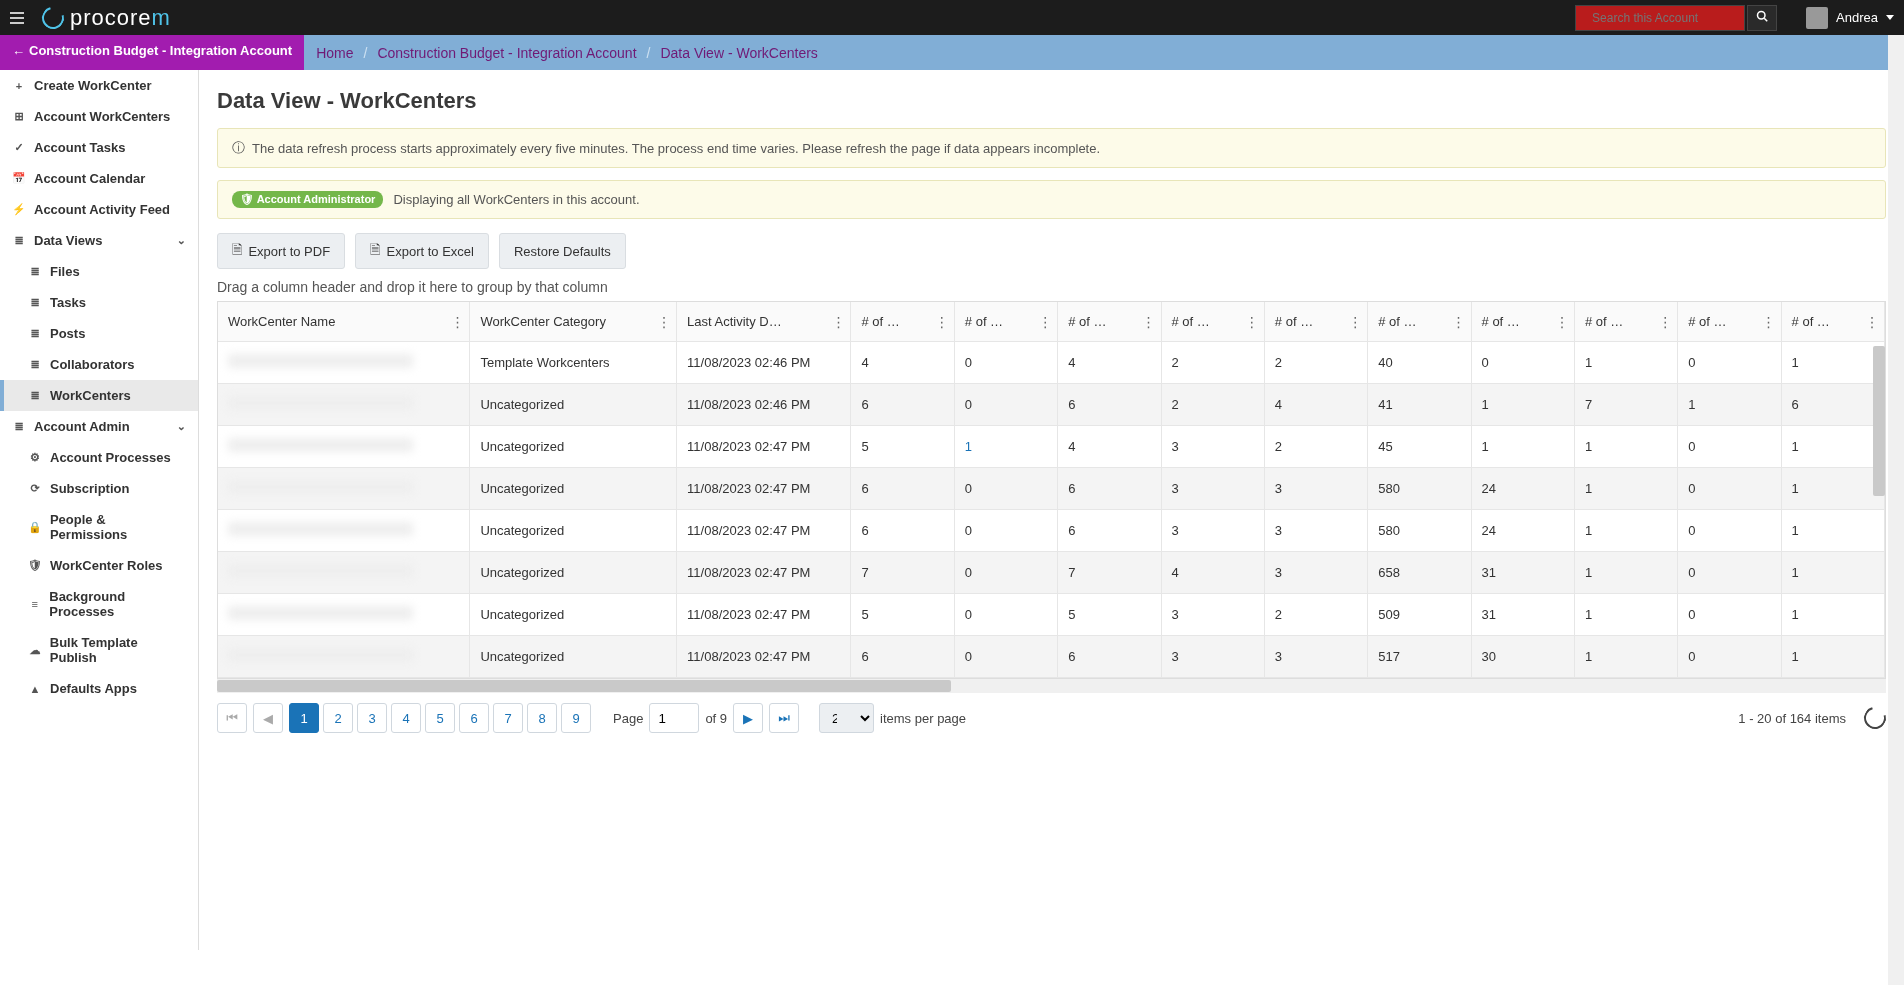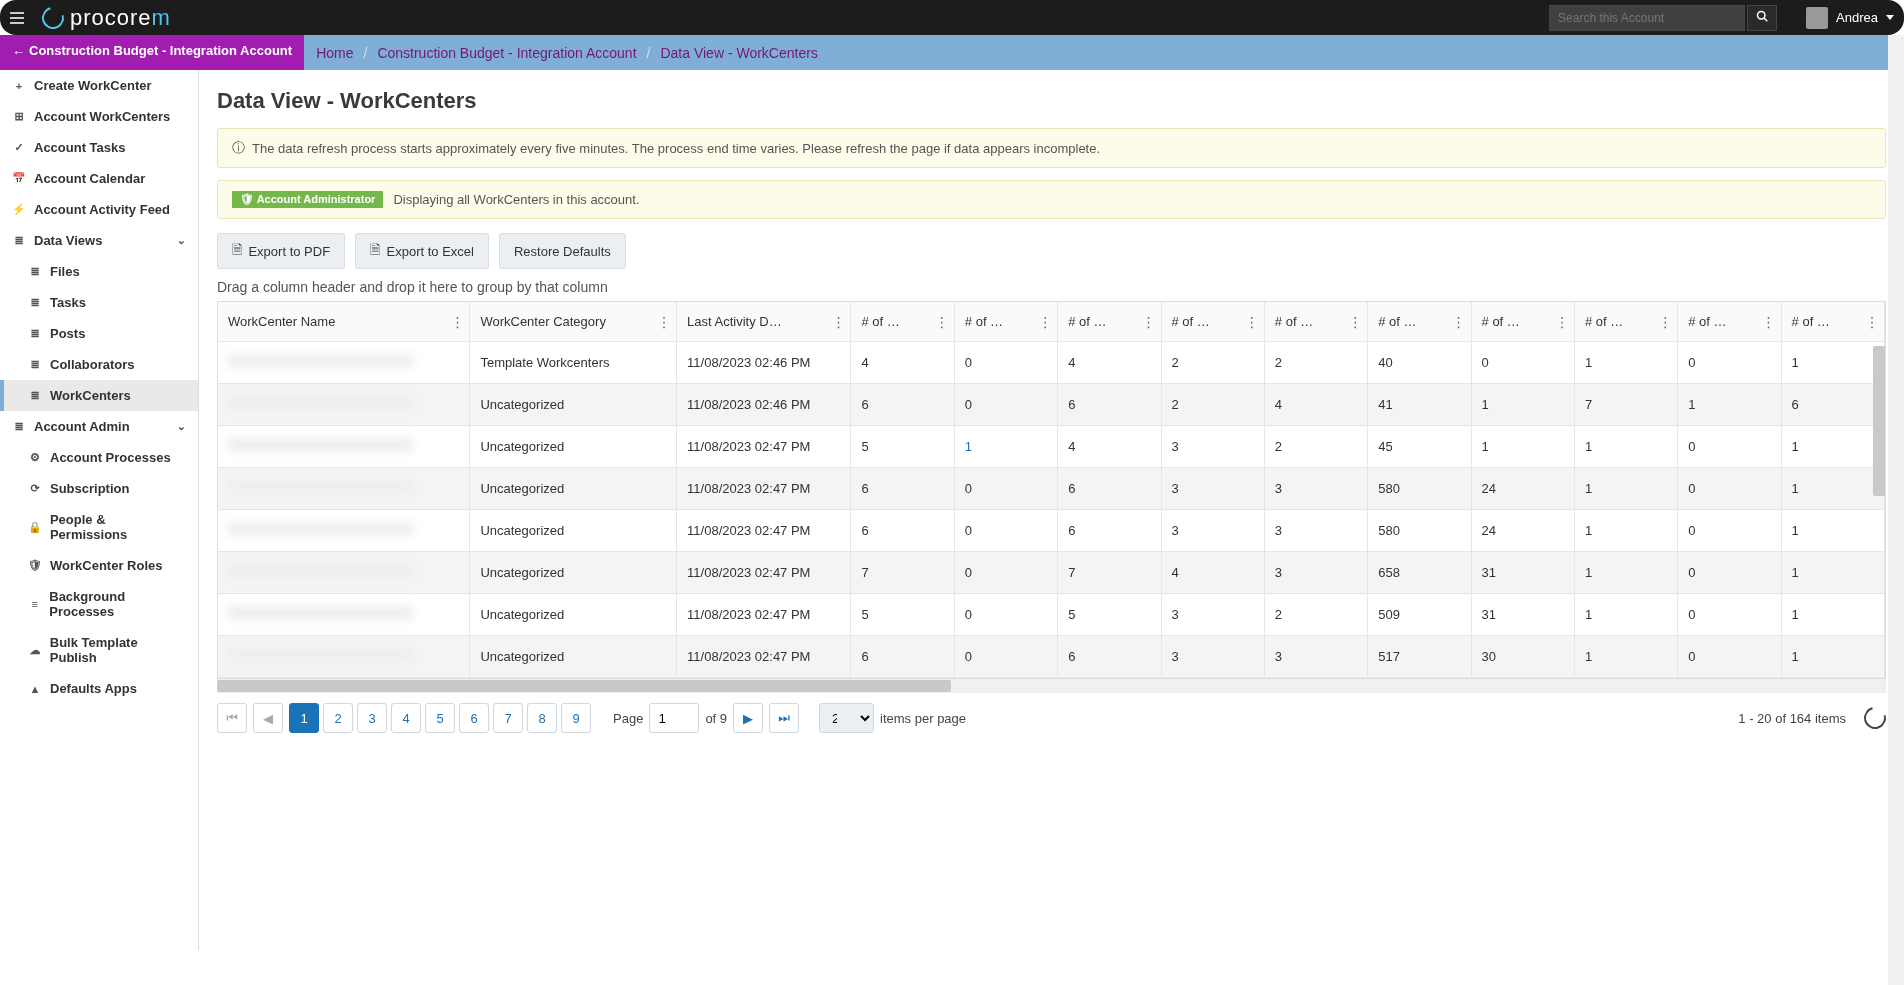--- a/index.html
+++ b/index.html
@@ -1,27 +1,27 @@
 <!DOCTYPE html>
 <html><head>
 <meta charset="utf-8">
 <style>
 * { margin: 0; padding: 0; box-sizing: border-box; font-family: "Segoe UI", Arial, sans-serif; }
 body { background: #fff; color: #333; font-size: 14px; }
 
 
-.topbar { background: #1c1c1c; height: 35px; display: flex; align-items: center; padding: 0 10px; color: #fff; border-radius: 16px; }
+.topbar { background: #1c1c1c; height: 35px; display: flex; align-items: center; padding: 0 10px; color: #fff; }
 .hamburger { width: 20px; cursor: pointer; margin-right: 12px; display:flex;flex-direction:column;gap:3px;}
 .hamburger span{display:block;height:2px;background:#ccc;width:14px;}
 .brand-swirl{width:22px;height:22px;border:2px solid #4fc3e8;border-radius:50%;margin-right:6px;display:inline-block;border-top-color:transparent;transform:rotate(30deg);}
 .brand{font-size:22px;font-weight:300;color:#fff;letter-spacing:1px;}
 .brand .m{color:#4fc3e8;}
 .topbar-spacer{flex:1;}
 .searchbox{display:flex;align-items:center;}
-.searchbox input{background:#404040;border:1px solid #444;color:#fff;padding:4px 8px;width:196px;height:26px;font-size:12px;}
+.searchbox input{background:#b91c1c;border:1px solid #444;color:#fff;padding:4px 16px;width:170px;height:26px;font-size:12px;}
 .searchbox button{background:#2a2a2a;border:1px solid #444;color:#fff;width:30px;height:26px;margin-left:2px;cursor:pointer;}
 .userbox{display:flex;align-items:center;margin-left:29px;color:#fff;font-size:13px;}
 .avatar{width:22px;height:22px;background:#999;border-radius:2px;margin-right:8px;}
 .caret-down{width:0;height:0;border-left:4px solid transparent;border-right:4px solid transparent;border-top:5px solid #fff;margin-left:8px;}
 
 
 .breadcrumb-bar{background:#81aed6;color:#fff;display:flex;height:35px;}
 .account-label{background:#a21caf;padding:8px 12px;font-weight:600;min-width:199px;font-size:13px;}
 .breadcrumb{display:flex;align-items:center;padding:0 12px;font-size:14px;}
 .breadcrumb span.sep{margin:0 10px;color:#cde1f2;}
@@ -36,21 +36,21 @@
 .nav-item{display:flex;align-items:center;padding:8px 12px;font-size:13px;color:#333;cursor:pointer;font-weight:600;}
 .nav-item.lvl2{padding-left:28px;font-weight:600;font-size:13px;color:#333;}
 .nav-item.active{background:#e9e9e9;border-left:4px solid #81aed6;padding-left:24px;}
 .nav-item .icon{width:14px;margin-right:8px;display:inline-flex;justify-content:center;color:#555;font-size:11px;}
 .nav-item .chev{margin-left:auto;font-size:11px;color:#555;}
 
 
 h1.page-title{font-size:22px;font-weight:700;color:#3a3a3a;margin:6px 0 14px;}
 .alert{border:1px solid #e8e5b8;background:#fdfbe9;padding:10px 14px;border-radius:3px;margin-bottom:12px;font-size:13px;color:#555;display:flex;align-items:center;}
 .alert .info-icon{display:inline-flex;width:14px;height:;margin-right:6px;}
-.badge-admin{background:#74b74a;color:#fff;font-size:11px;font-weight:600;padding:2px 8px;border-radius:1px;margin-right:10px;}
+.badge-admin{background:#74b74a;color:#fff;font-size:11px;font-weight:600;padding:2px 8px;border-radius:8px;margin-right:10px;}
 .toolbar{display:flex;gap:10px;margin:14px 0 8px;}
 .btn{background:#eceff2;border:1px solid #d9dde1;padding:6px 14px;font-size:13px;border-radius:3px;cursor:pointer;display:flex;align-items:center;gap:6px;color:#333;}
 .group-hint{font-size:14px;color:#555;margin:10px 0 6px;}
 
 
 .table-wrap{border:1px solid #ddd;overflow-x:auto;position:relative;}
 .grid{width:100%;border-collapse:collapse;table-layout:fixed;}
 .grid th,.grid td{border-right:1px solid #e6e6e6;border-bottom:1px solid #e6e6e6;padding:12px 10px;text-align:left;font-size:13px;white-space:nowrap;overflow:hidden;text-overflow:ellipsis;}
 .grid th{background:#fafafa;font-weight:400;color:#333;position:relative;}
 .grid th .col-menu{position:absolute;right:6px;top:50%;transform:translateY(-50%);cursor:pointer;color:#666;font-size:14px;letter-spacing:-1px;}

